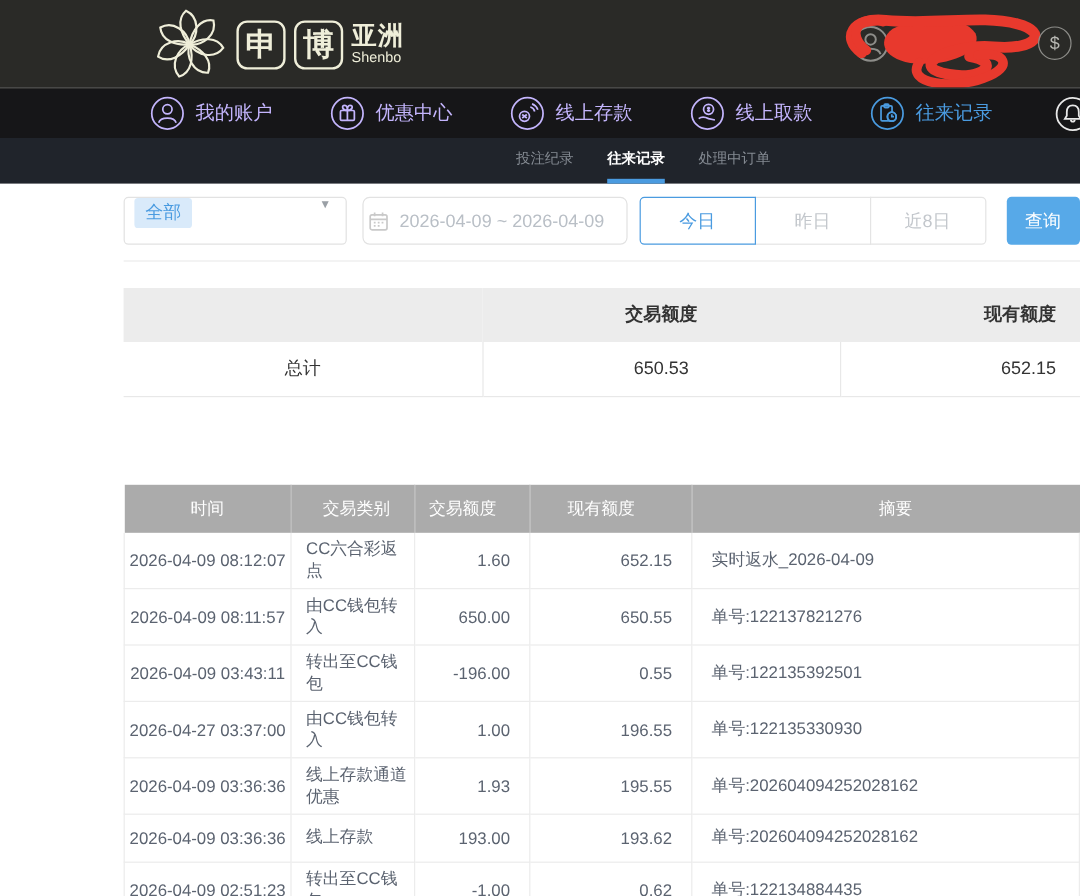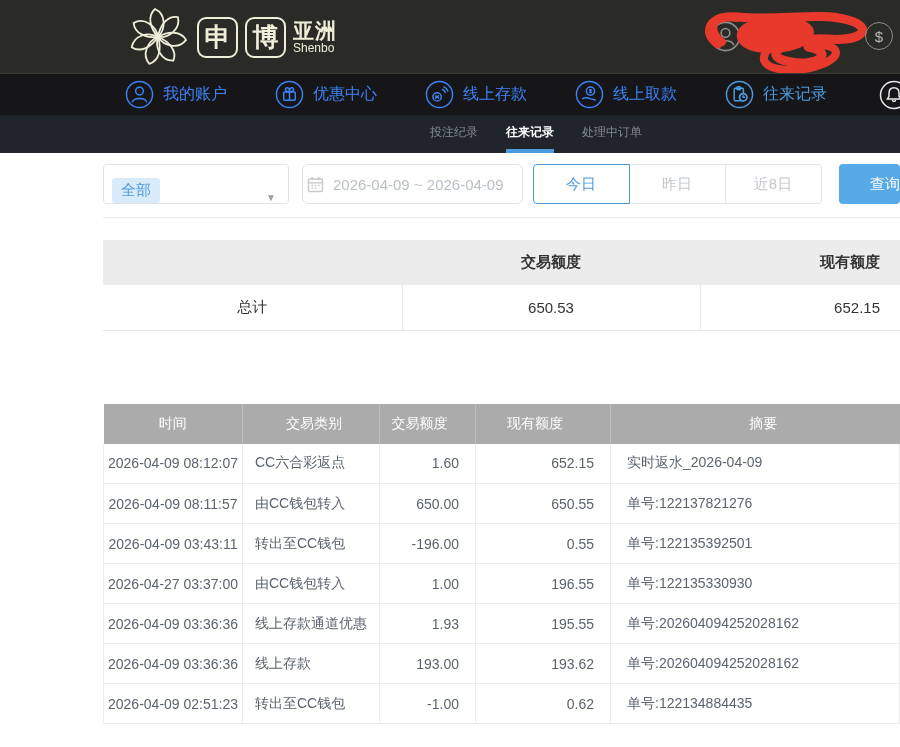--- a/index.html
+++ b/index.html
@@ -18,73 +18,73 @@
   .region-en { font-size:12px; }
   .hdr-user { position:absolute; left:710px; top:21px; width:31px; height:31px; color:#8d8d89; }
   .hdr-currency { position:absolute; right:7px; top:22px; width:28px; height:28px;
     border:1.5px solid #8d8d89; border-radius:50%; color:#b9b9b4; font-size:15px;
     display:flex; align-items:center; justify-content:center; }
   .scribble { position:absolute; left:696px; top:2px; width:182px; height:72px; }
 
   
   .main-nav { position:relative; height:42px; background:#161618; display:flex;
     align-items:center; padding-left:125px; gap:48px; border-top:1px solid #3a3a38; }
-  .nav-item { display:flex; align-items:center; gap:9px; color:#3b82f6; font-size:16px;
+  .nav-item { display:flex; align-items:center; gap:9px; color:#c4b5fd; font-size:16px;
     cursor:pointer; white-space:nowrap; }
   .nav-item svg { width:29px; height:29px; }
   .nav-item.active { color:#4a9be0; }
   .nav-bell { position:absolute; right:-9px; top:6px; width:30px; height:30px; color:#e8e8e8; }
 
   
   .sub-nav { height:38px; background:#20242b; display:flex; padding-left:430px; gap:28px; }
   .tab { font-size:12px; color:#858b93; line-height:34px; border-bottom:4px solid transparent;
     cursor:pointer; white-space:nowrap; }
   .tab.active { color:#ffffff; font-weight:bold; border-bottom-color:#4a9be0; }
 
   
   .content { padding-left:103px; }
 
   .filter-row { display:flex; align-items:center; margin-top:11px; }
   .dropdown { width:198px; height:40px; border:1px solid #e2e2e2; border-radius:4px;
-    display:flex; align-items:flex-end; justify-content:space-between; padding:0 12px 0 8px;
+    display:flex; align-items:flex-start; justify-content:space-between; padding:0 12px 0 8px;
     background:#fff; cursor:pointer; }
   .chip { background:#d9eafa; color:#4a9be0; font-size:15px; padding:3px 9px; border-radius:3px; }
   .caret { color:#9aa0a6; font-size:10px; }
   .date-input { margin-left:13px; width:236px; height:40px; border:1px solid #e2e2e2;
     border-radius:6px; display:flex; align-items:center; gap:9px; padding:0 4px;
     color:#b9bfc6; font-size:15px; background:#fff; }
   .date-input svg { width:17px; height:17px; color:#c9c9c9; flex:none; }
   .btn-group { margin-left:10px; display:flex; }
   .quick-btn { width:97px; height:40px; background:#fff; border:1px solid #e4e4e4;
     color:#c3c7cc; font-size:15px; margin-left:-1px; cursor:pointer; position:relative; }
   .quick-btn:first-child { border-radius:4px 0 0 4px; margin-left:0; }
   .quick-btn:last-child { border-radius:0 4px 4px 0; }
   .quick-btn.active { border-color:#4a9be0; color:#4a9be0; z-index:2; }
   .search-btn { margin-left:17px; width:66px; height:40px; background:#57a9e8; border:none;
-    border-radius:4px; color:#fff; font-size:15px; cursor:pointer;text-align:right; }
+    border-radius:4px; color:#fff; font-size:15px; cursor:pointer; }
 
   .divider { margin-top:13px; width:797px; border-top:1px solid #ececec; }
 
   table { border-collapse:collapse; width:797px; }
 
   .summary-table { margin-top:22px; font-size:15px; color:#333; }
   .summary-table th { background:#ececec; height:45px; font-weight:bold; }
   .summary-table td { height:45px; border-bottom:1px solid #e8e8e8; }
   .summary-table .sc1 { width:299px; text-align:center; }
   .summary-table .sc2 { width:298px; text-align:center; }
   .summary-table .sc3 { width:200px; text-align:right; padding-right:20px; }
   .summary-table td.sc2, .summary-table td.sc3 { border-left:1px solid #e8e8e8; }
 
   .main-table { margin-top:73px; font-size:14px; color:#5b6370; }
   .main-table th { background:#ababab; color:#fff; height:40px; font-weight:normal;
     border-right:1px solid #bdbdbd; text-align:center; }
   .main-table th:last-child { border-right:none; }
   .main-table td { border:1px solid #ececec; border-top:none; height:40px; padding:5px 0; }
   .col-time    { width:139px; text-align:center; }
-  .col-type    { width:137px; text-align:left;  padding-left:12px !important; padding-right:6px !important;margin-left:48px; }
+  .col-type    { width:103px; text-align:left;  padding-left:12px !important; padding-right:6px !important;margin-left:48px; }
   .col-amount  { width:96px;  text-align:right; padding-right:16px !important; }
   .col-balance { width:135px; text-align:right; padding-right:16px !important; }
   .col-summary { text-align:left; padding-left:16px !important; }
 </style>
 </head>
 <body>
 
 <div class="top-header">
   <div class="logo">
     <svg class="flower" viewBox="0 0 64 64" fill="none" stroke="#efeed9" stroke-width="1.8">

